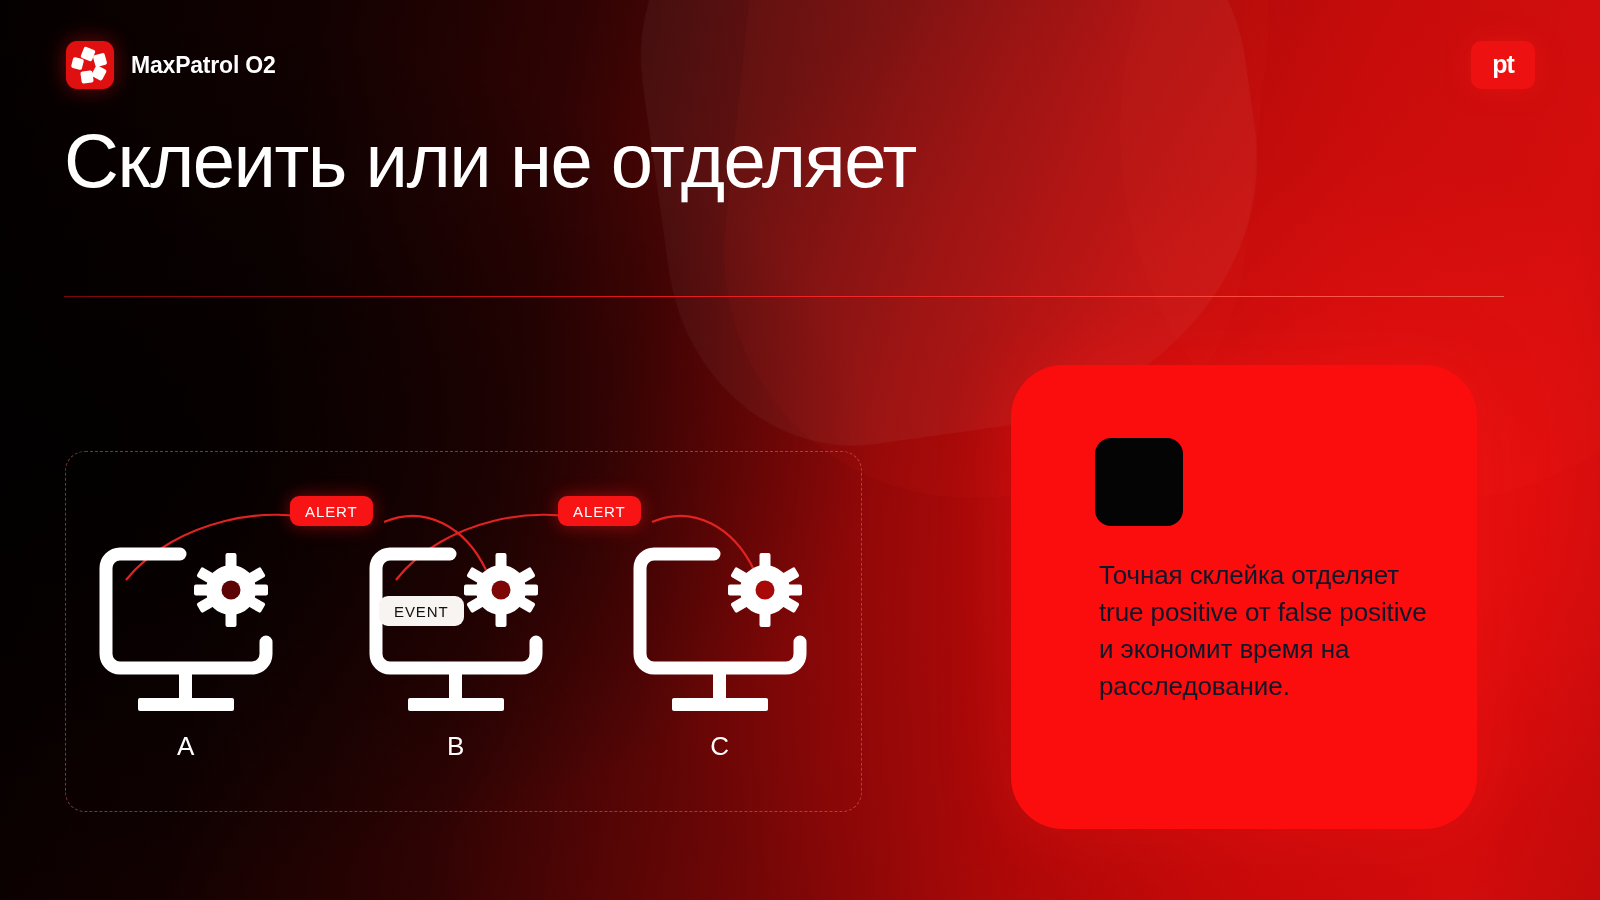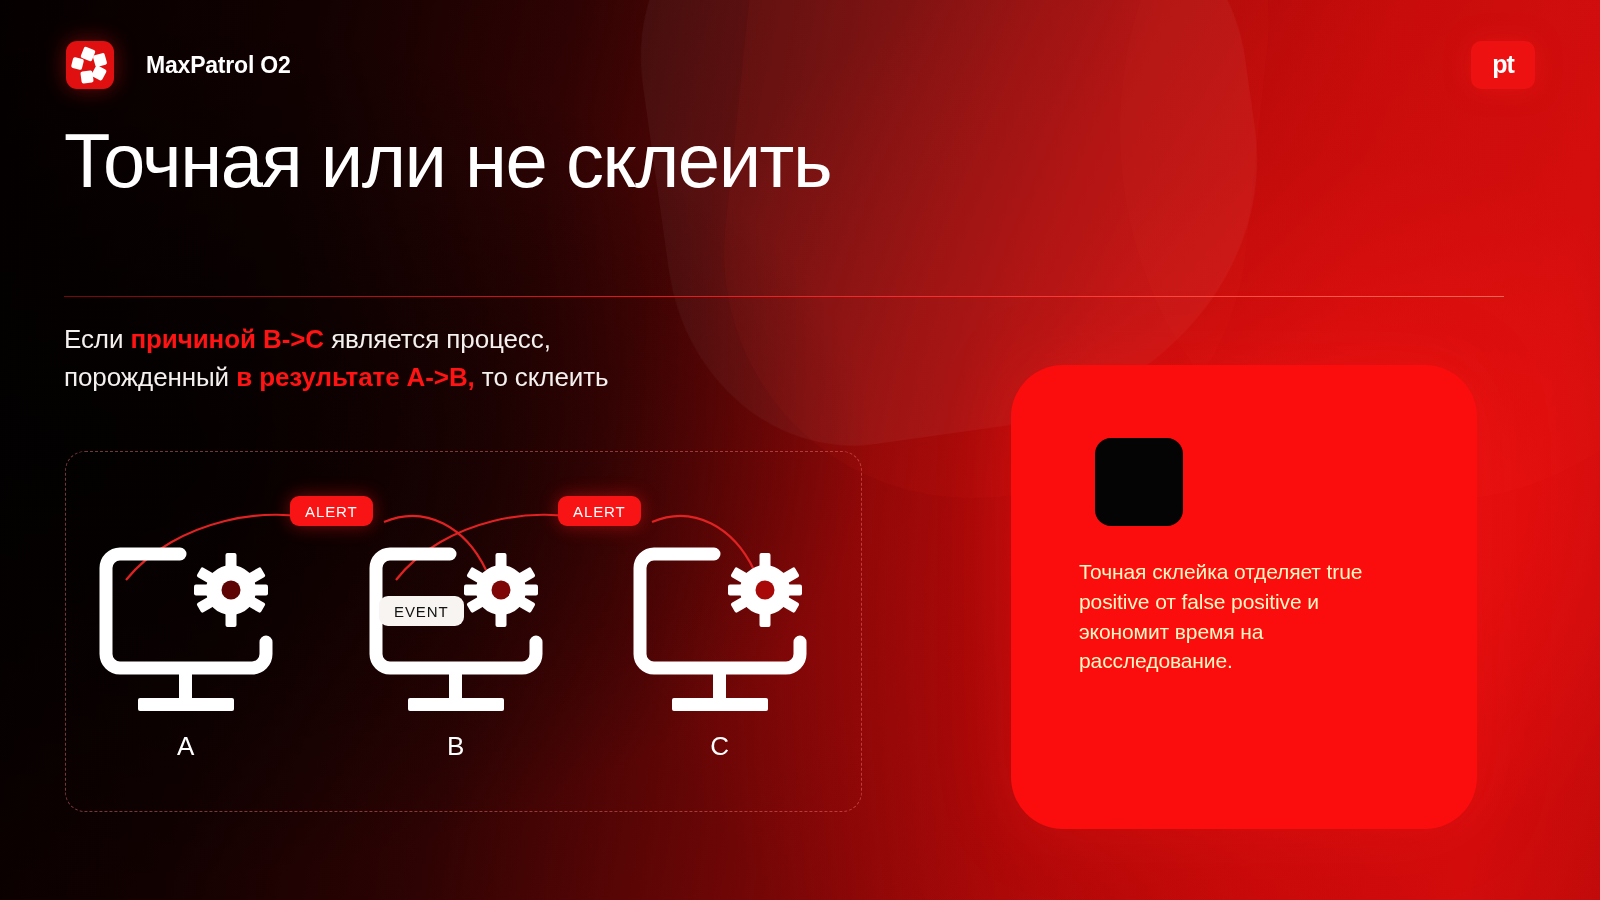--- a/index.html
+++ b/index.html
@@ -52,21 +52,21 @@
   .bg-vignette {
     position: absolute; inset: 0;
     background: radial-gradient(ellipse 1400px 760px at 60px 450px, rgba(0,0,0,0.78) 0%, rgba(0,0,0,0.45) 28%, rgba(0,0,0,0) 58%);
     pointer-events: none;
   }
 
   
   .brand {
     position: absolute;
     left: 66px; top: 41px;
-    display: flex; align-items: center; gap: 32px;
+    display: flex; align-items: center; gap: 17px;
   }
   .brand-mark {
     width: 48px; height: 48px;
     background: #e01010;
     border-radius: 11px;
     position: relative;
     box-shadow: 0 0 22px rgba(230,20,20,0.45);
   }
   .brand-mark i {
     position: absolute;
@@ -226,24 +226,24 @@
   }
   .card-glyph {
     position: absolute;
     left: 84px; top: 73px;
     width: 88px; height: 88px;
     background: #040404;
     border-radius: 16px;
   }
   .card-text {
     position: absolute;
-    left: 68px; top: 192px;
+    left: 88px; top: 192px;
     width: 330px;
-    color: #fef9c3;
-    font-size: 21px;
+    color: #0f172a;
+    font-size: 26px;
     line-height: 1.42;
     letter-spacing: -0.1px;
   }
 </style>
 </head>
 <body>
 
 <div id="slide">
 
   <div class="bg-shape bg-shape-a"></div>
@@ -259,28 +259,24 @@
         <i class="bm4"></i>
         <i class="bm5"></i>
     </div>
     <div class="brand-name">MaxPatrol O2</div>
   </div>
 
   <div class="pt-logo">
     <span>pt</span>
   </div>
 
-  <h1 class="slide-title">Точная или не склеить</h1>
+  <h1 class="slide-title">Склеить или не отделяет</h1>
 
   <div class="divider"></div>
 
-  <div class="subtitle">
-    <span>Если </span><b class="hl">причиной B-&gt;C</b><span> является процесс,</span><br>
-    <span>порожденный </span><b class="hl">в результате A-&gt;B,</b><span> то склеить</span>
-  </div>
 
   <div class="diagram">
 
     <svg class="arcs" viewBox="0 0 797 361">
       <path d="M 60 128 C 110 66, 210 52, 252 70" fill="none" stroke="#e02222" stroke-width="2.2"></path>
       <path d="M 318 70 C 360 52, 400 76, 420 118" fill="none" stroke="#e02222" stroke-width="2.2"></path>
       <path d="M 330 128 C 378 66, 478 52, 520 70" fill="none" stroke="#e02222" stroke-width="2.2"></path>
       <path d="M 586 70 C 628 52, 668 76, 688 118" fill="none" stroke="#e02222" stroke-width="2.2"></path>
     </svg>
 

